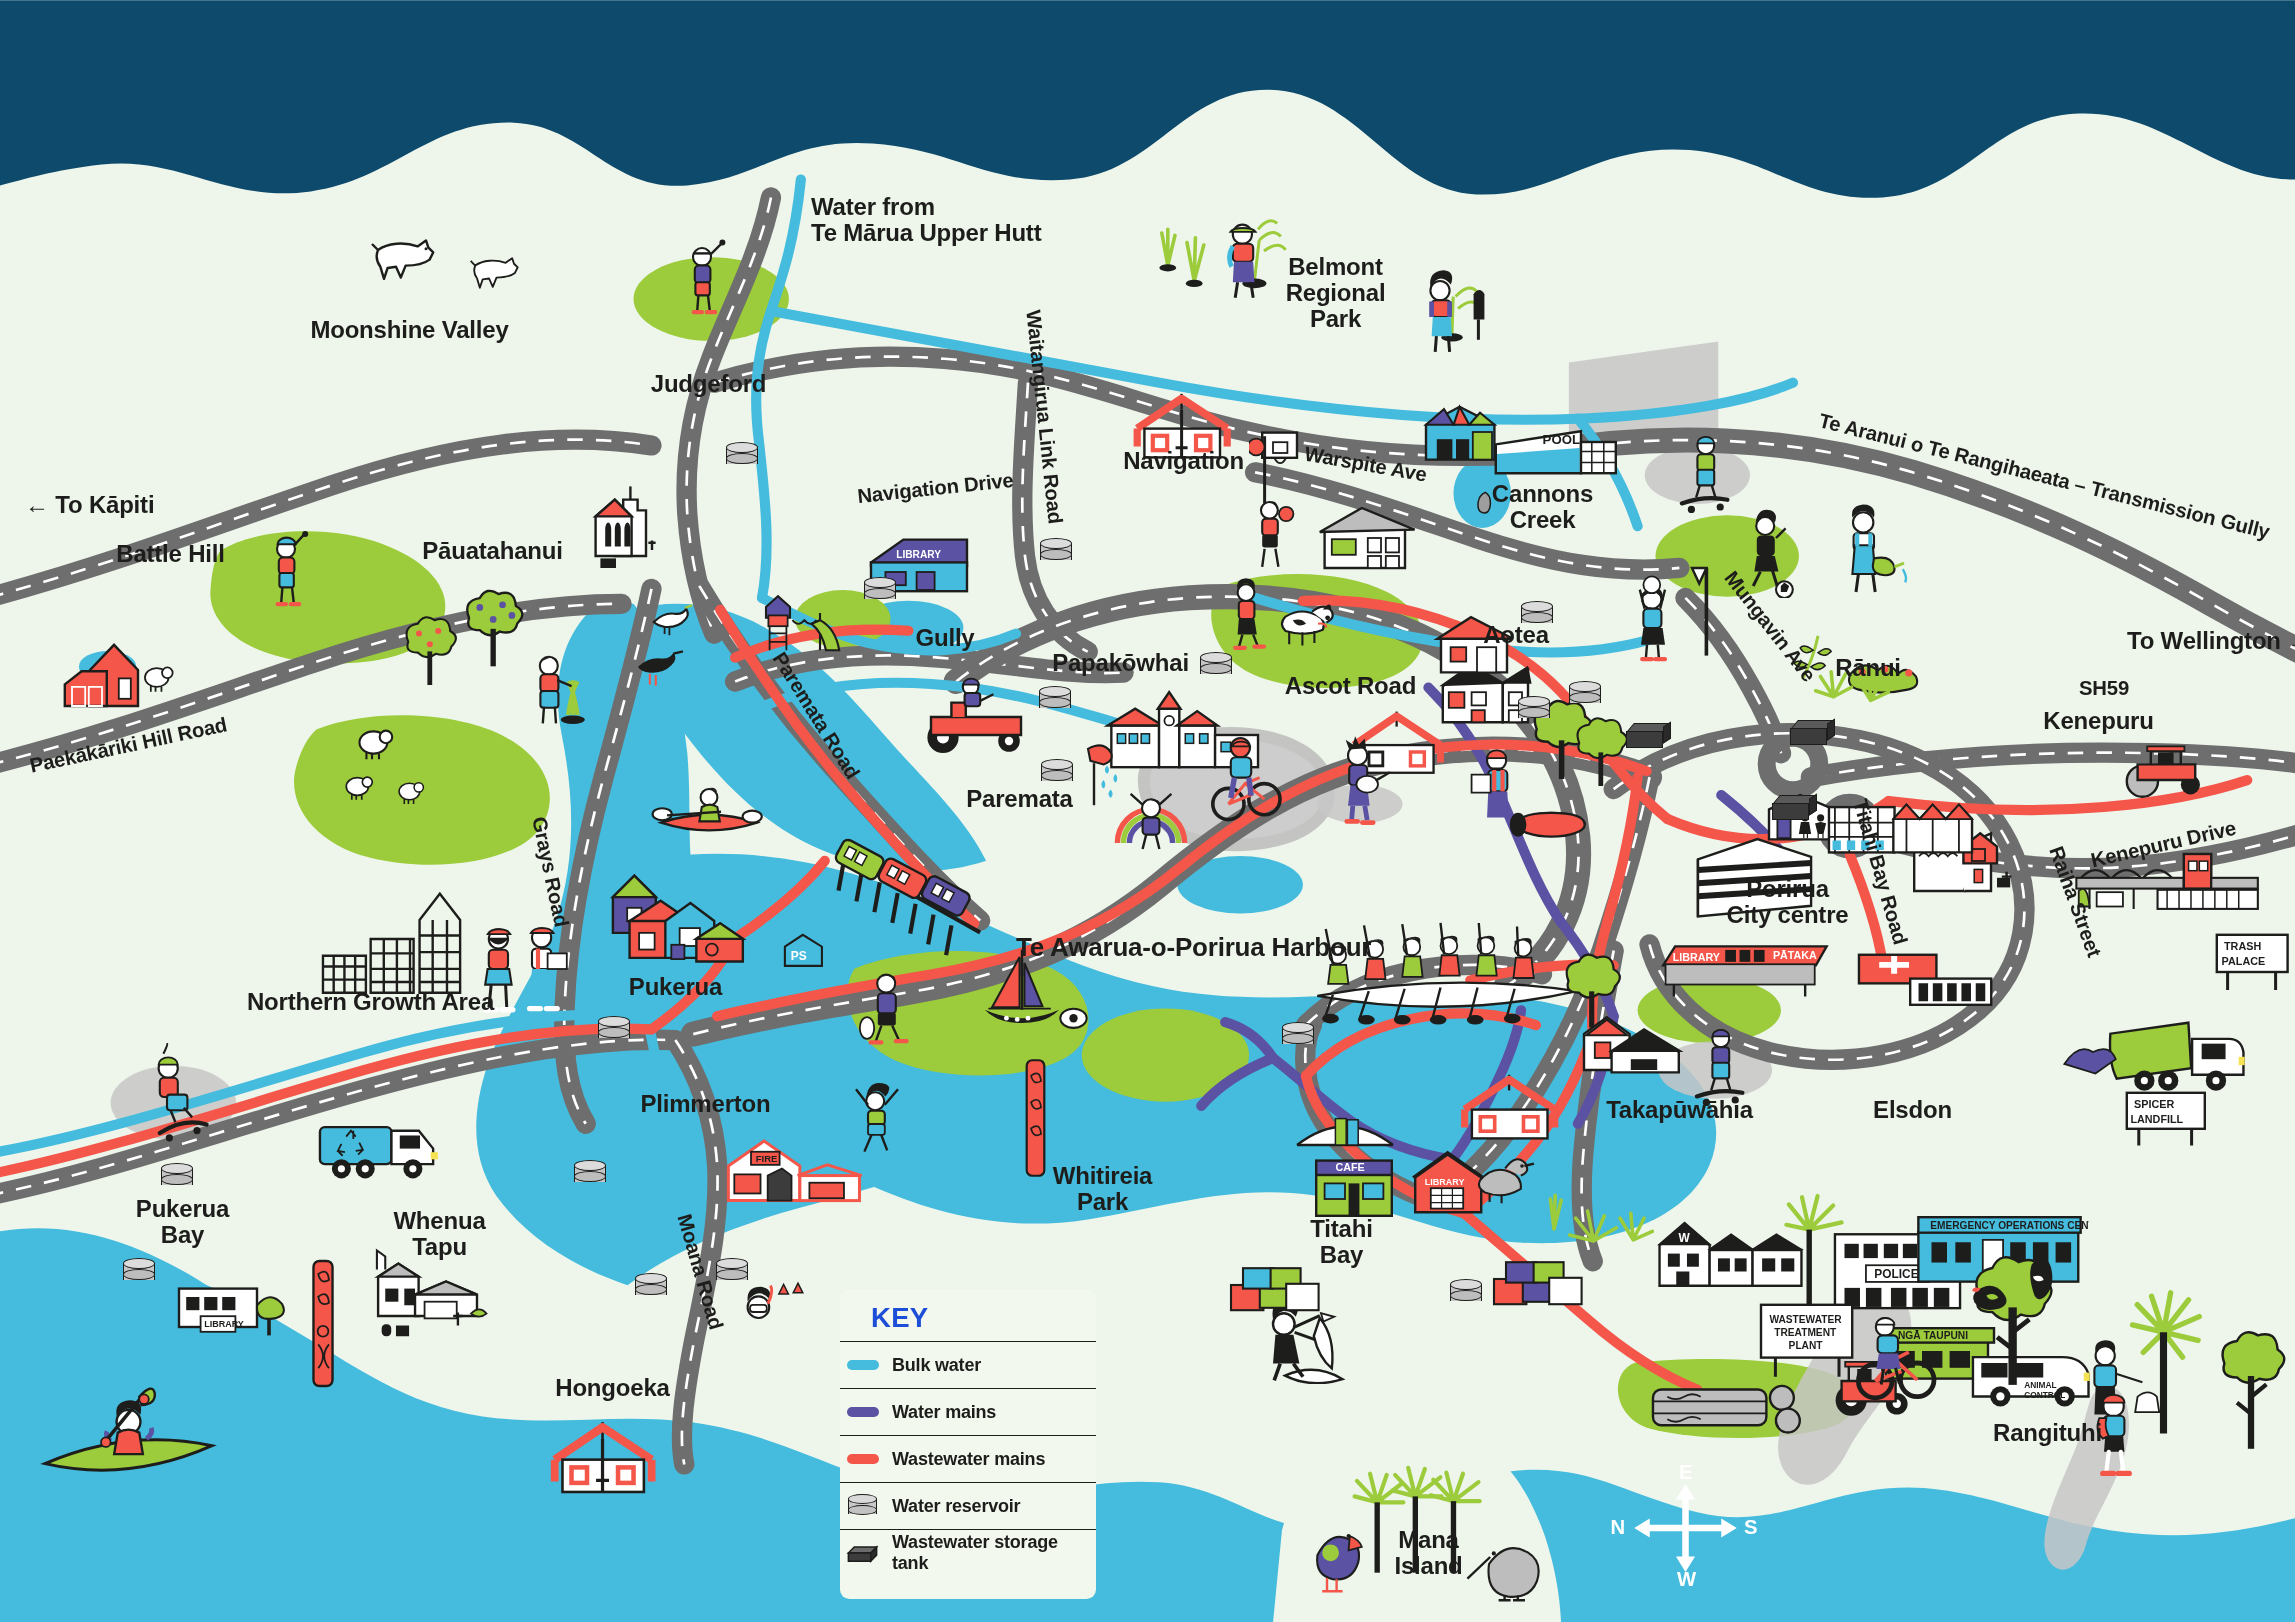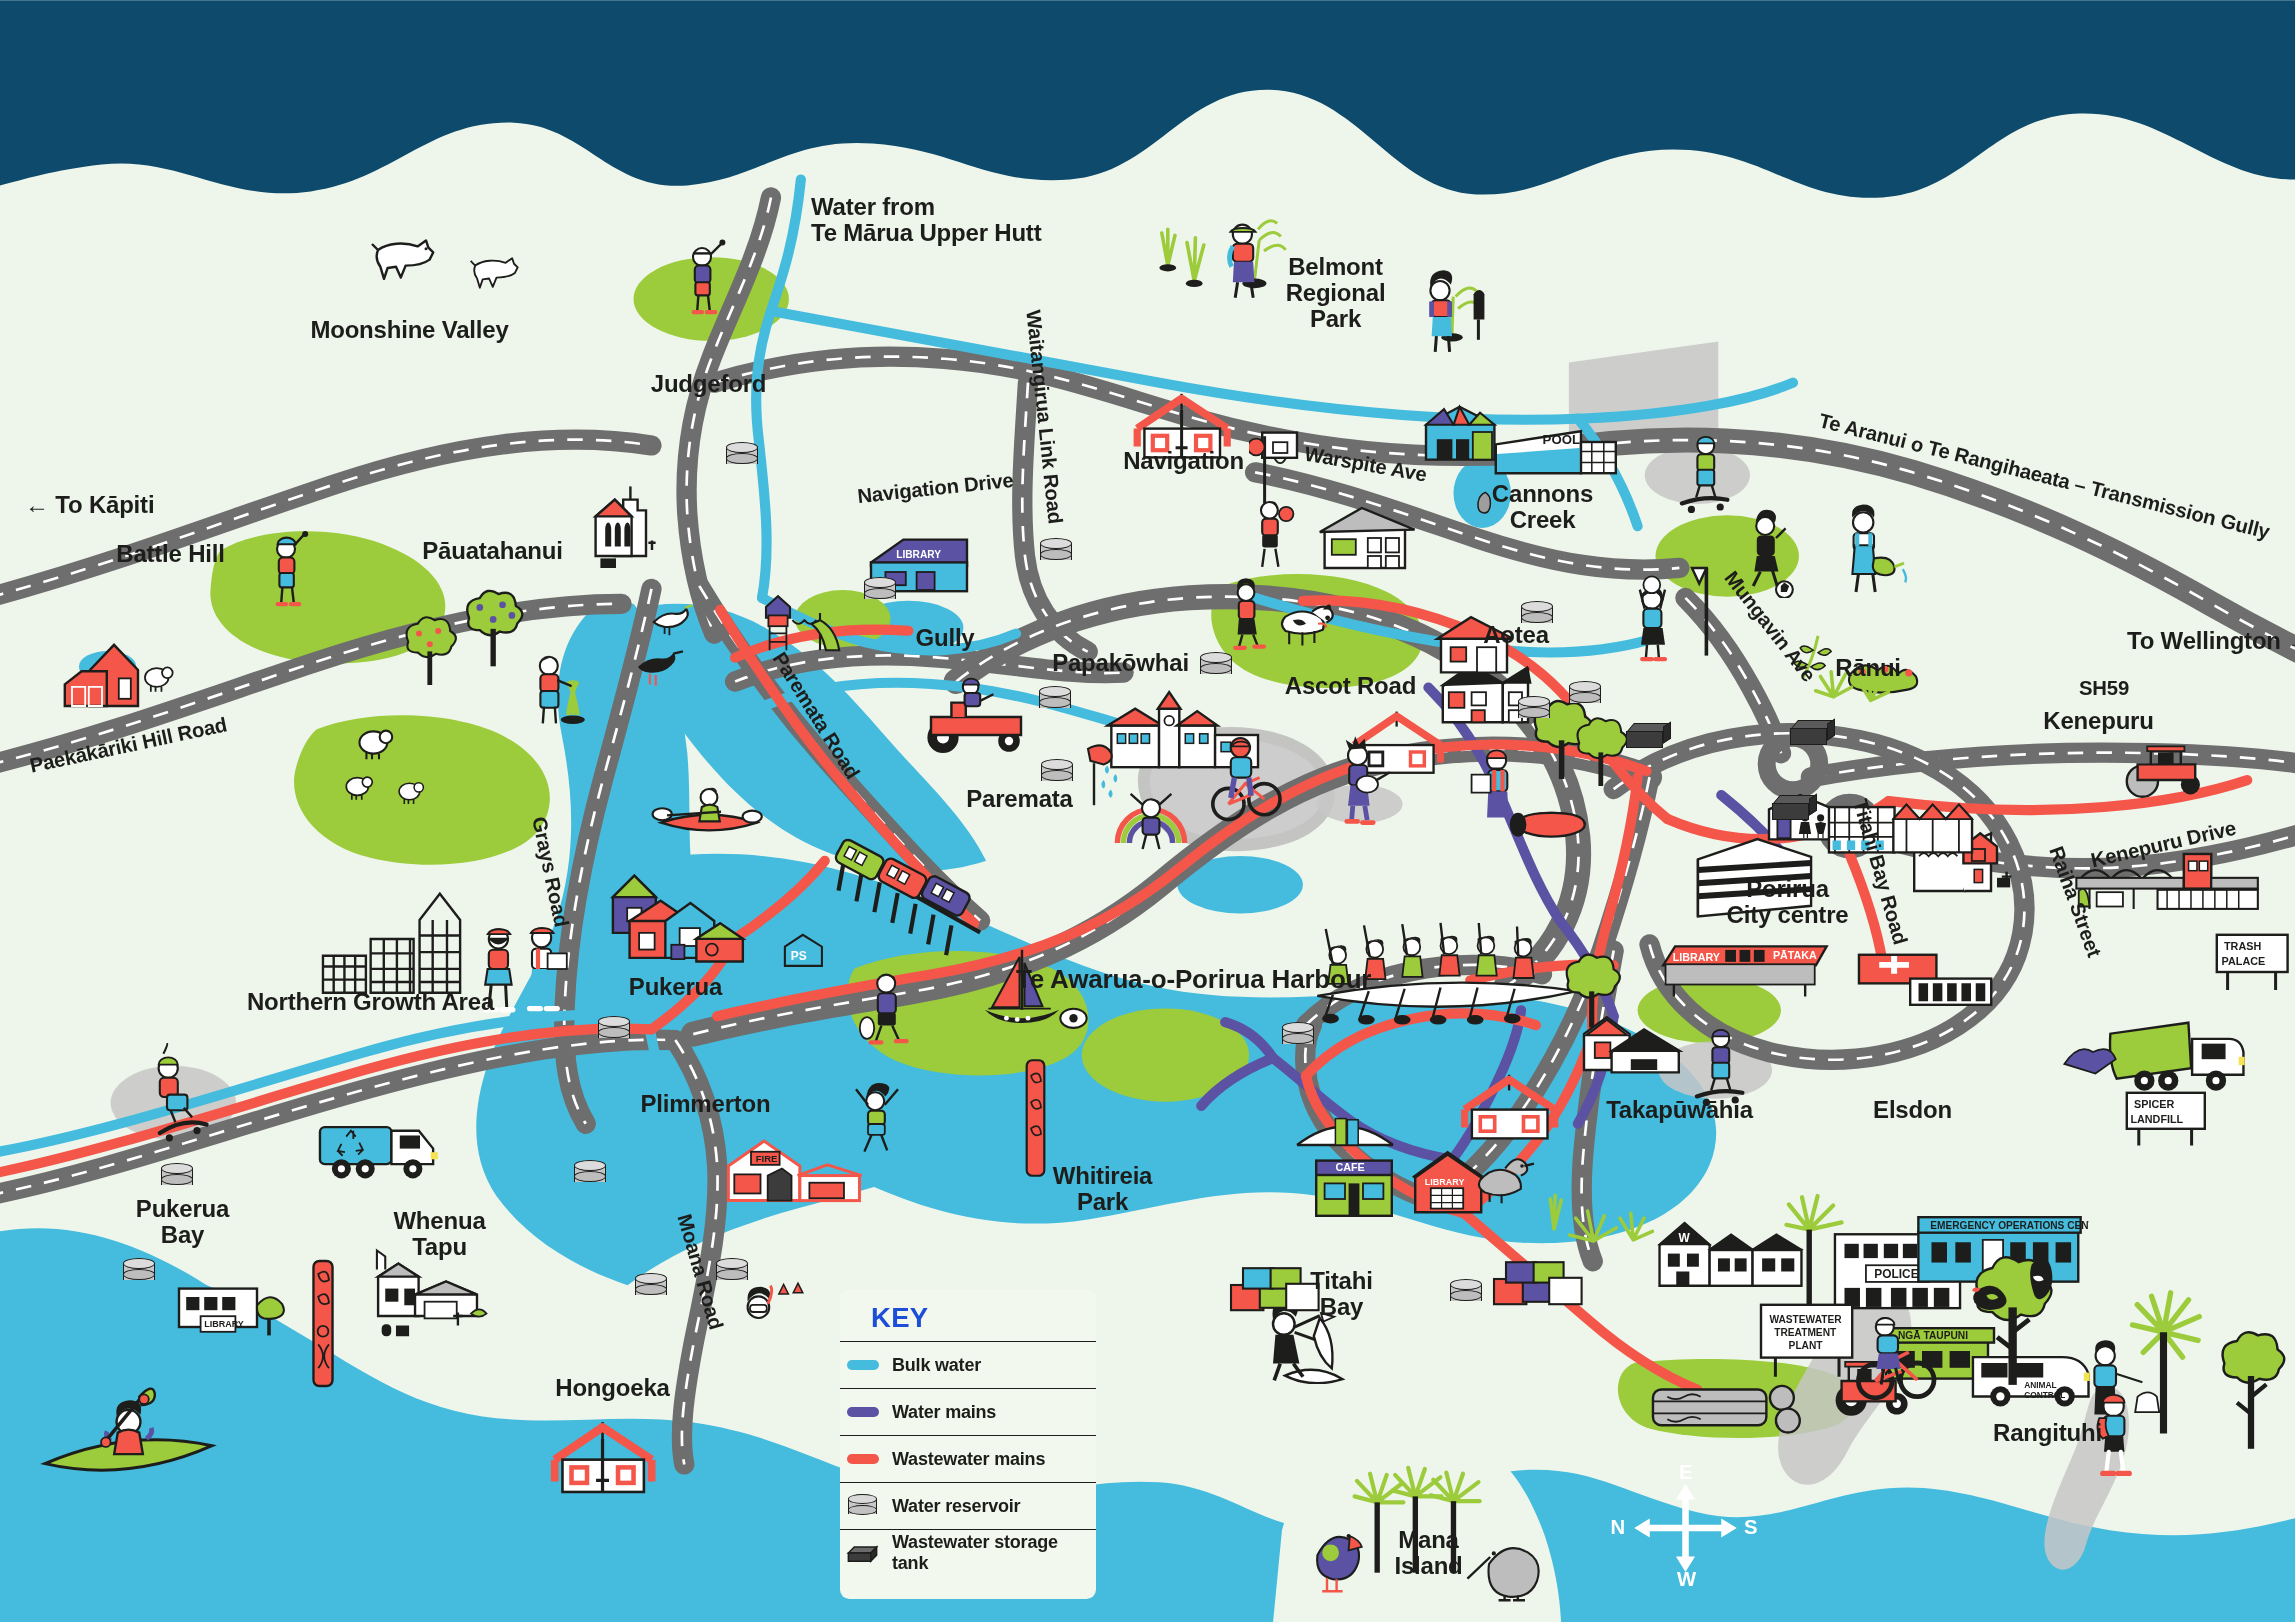--- a/index.html
+++ b/index.html
@@ -25,21 +25,21 @@
     font-weight: 700;
     letter-spacing: -0.2px;
     line-height: 1.08;
     white-space: pre;
     pointer-events: none;
     text-align: center;
   }
   .lbl.place   { font-size: 24px; }
   .lbl.road    { font-size: 20.3px; font-weight: 600; }
   .lbl.dir     { font-size: 24px; font-weight: 700; }
-  .lbl.water   { font-size: 26px; margin-top: 32px; }
+  .lbl.water   { font-size: 26px; }
   .lbl.left    { text-align: left; }
 
   
   #key-panel {
     position: absolute;
     left: 840px; top: 1289px;
     width: 256px; height: 310px;
     background: #f2f8ee;
     border-radius: 9.6px;
     box-shadow: 0 0 0 0 transparent;
@@ -1495,21 +1495,21 @@
   <div class="lbl place" style="left:598px;top:974px;width:155px;">Pukerua</div>
   <div class="lbl place" style="left:245px;top:989px;width:251px;">Northern Growth Area</div>
   <div class="lbl place" style="left:622px;top:1091px;width:167px;">Plimmerton</div>
   <div class="lbl place" style="left:114px;top:1196px;width:137px;">Pukerua
 Bay</div>
   <div class="lbl place" style="left:371px;top:1208px;width:137px;">Whenua
 Tapu</div>
   <div class="lbl place" style="left:538px;top:1375px;width:149px;">Hongoeka</div>
   <div class="lbl place" style="left:1028px;top:1163px;width:149px;">Whitireia
 Park</div>
-  <div class="lbl place" style="left:1273px;top:1268px;width:137px;">Titahi
+  <div class="lbl place" style="left:1273px;top:1216px;width:137px;">Titahi
 Bay</div>
   <div class="lbl place" style="left:1692px;top:876px;width:191px;">Porirua
 City centre</div>
   <div class="lbl place" style="left:1584px;top:1097px;width:191px;">Takapūwāhia</div>
   <div class="lbl place" style="left:1844px;top:1097px;width:137px;">Elsdon</div>
   <div class="lbl place" style="left:1970px;top:1420px;width:155px;">Rangituhi</div>
   <div class="lbl place" style="left:1360px;top:1527px;width:137px;">Mana
 Island</div>
 
   <div class="lbl water" style="left:1016px;top:933px;width:335px;">Te Awarua-o-Porirua Harbour</div>

